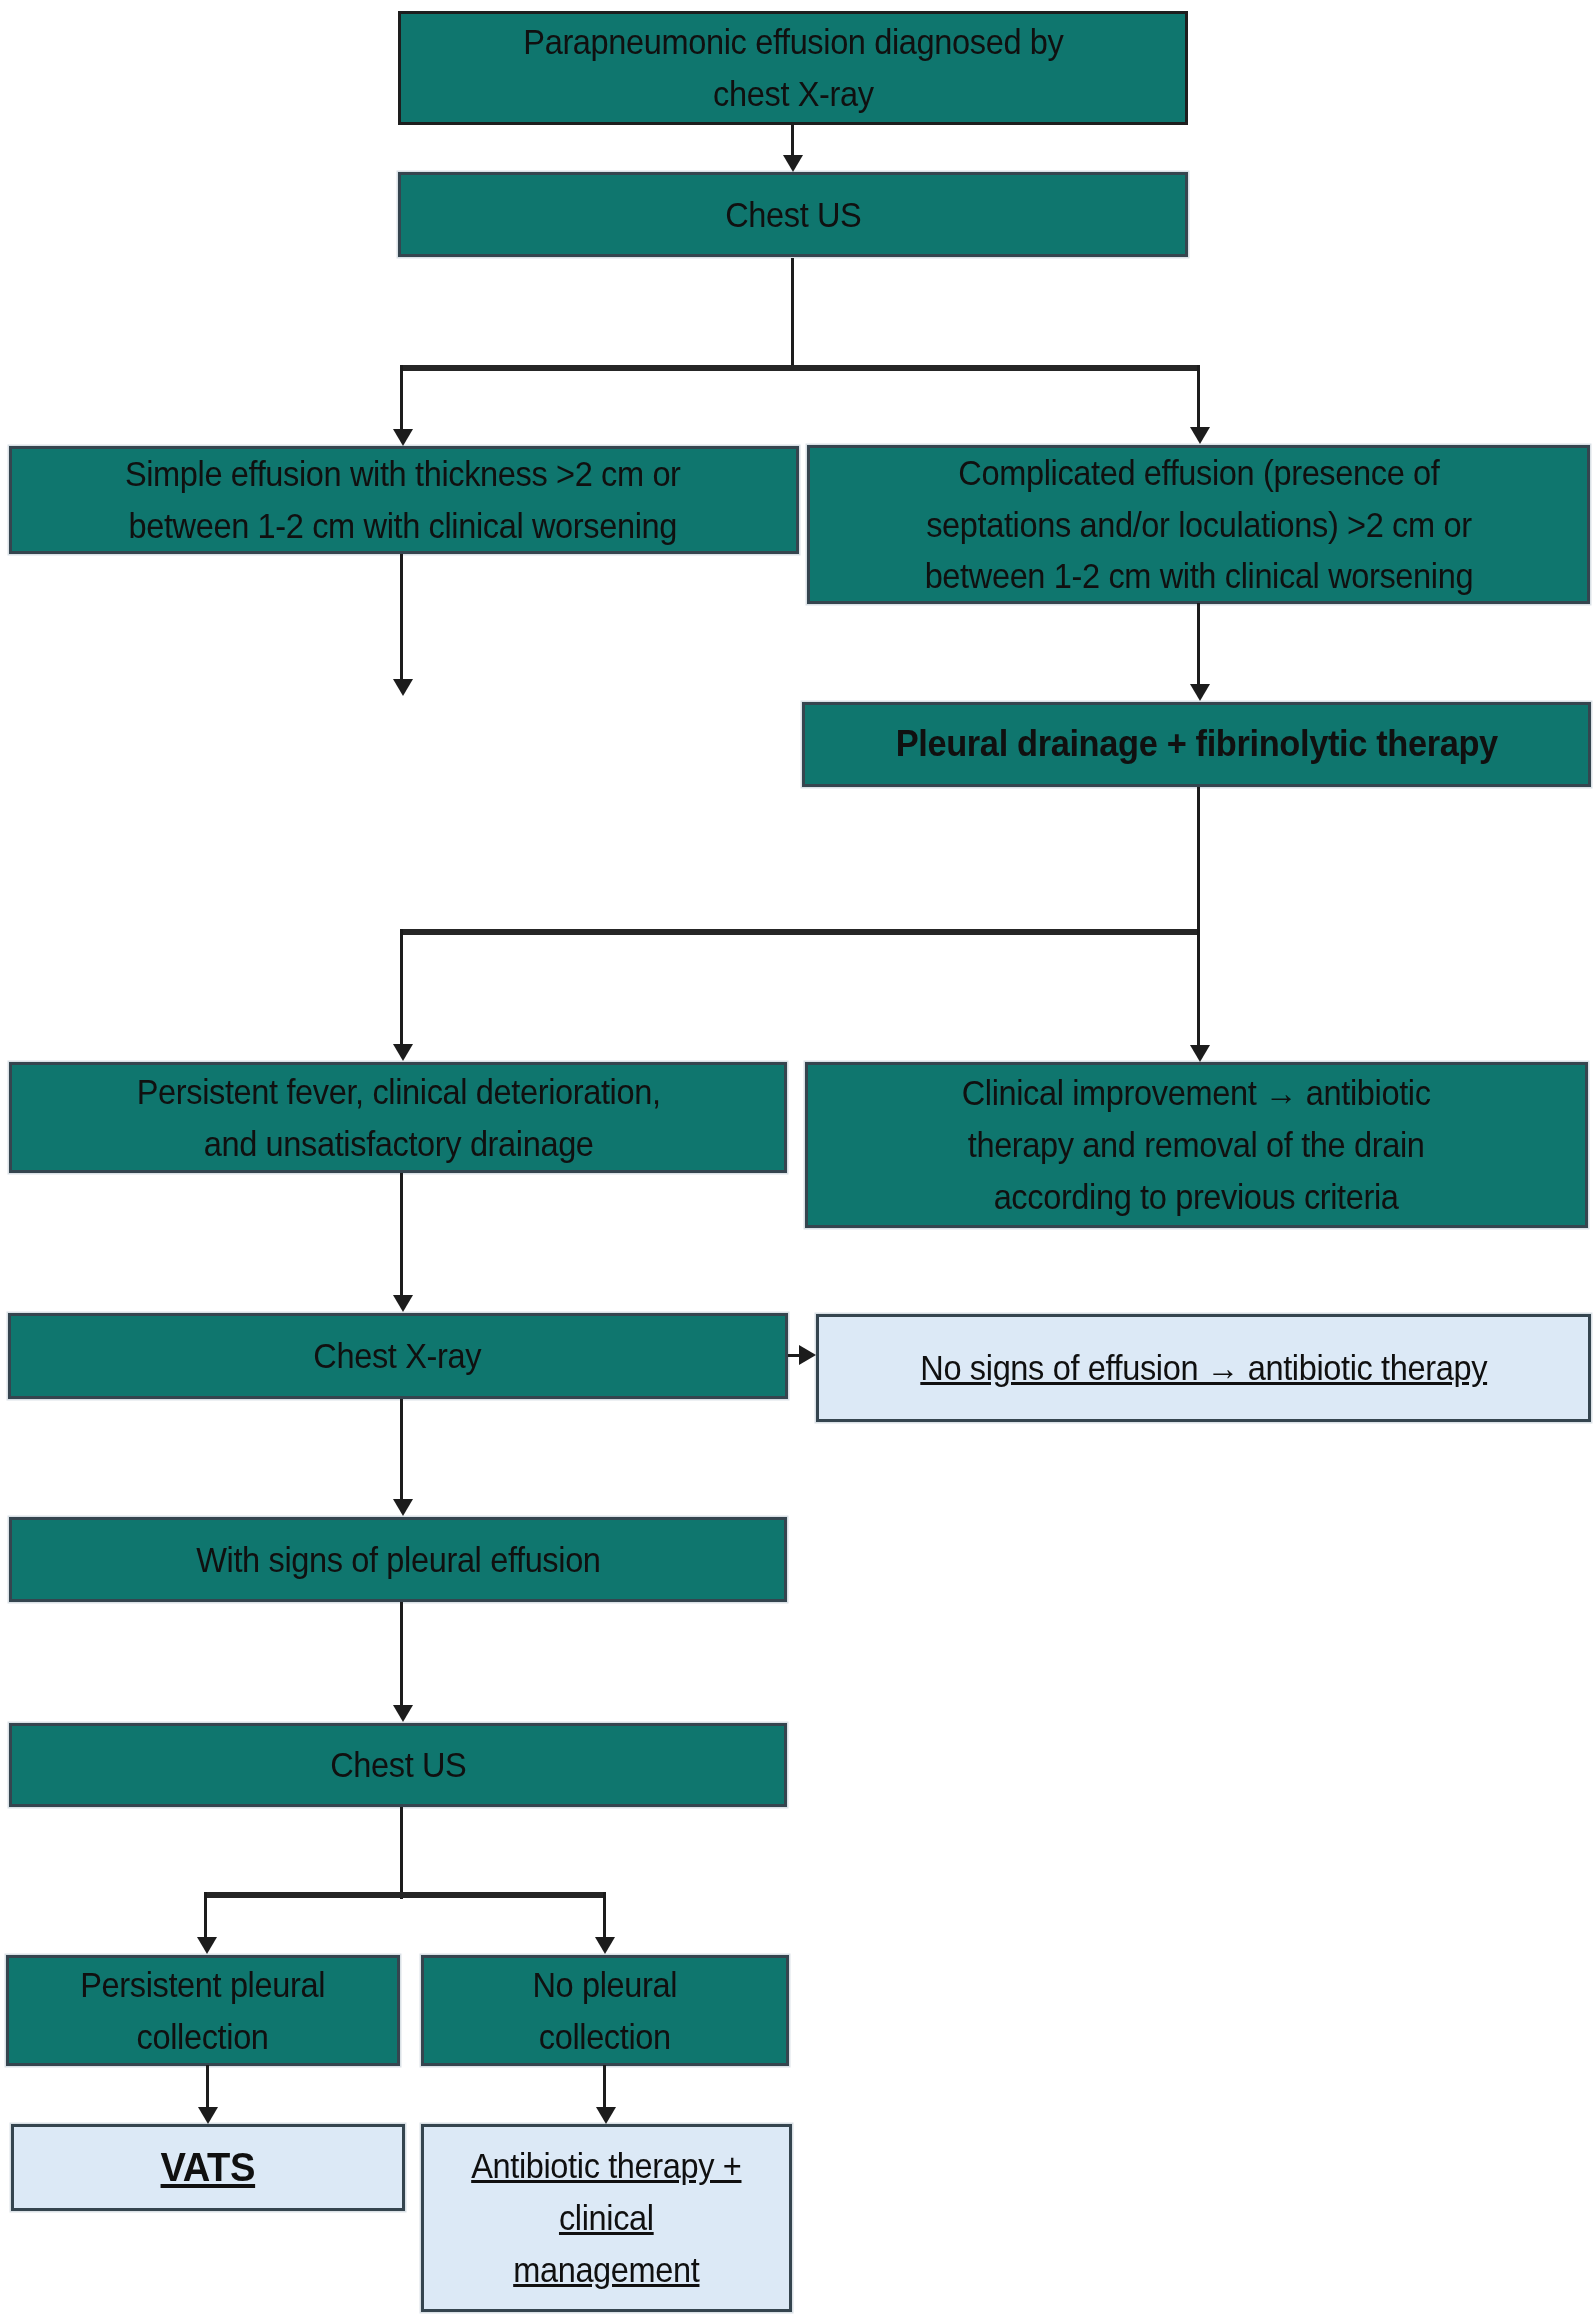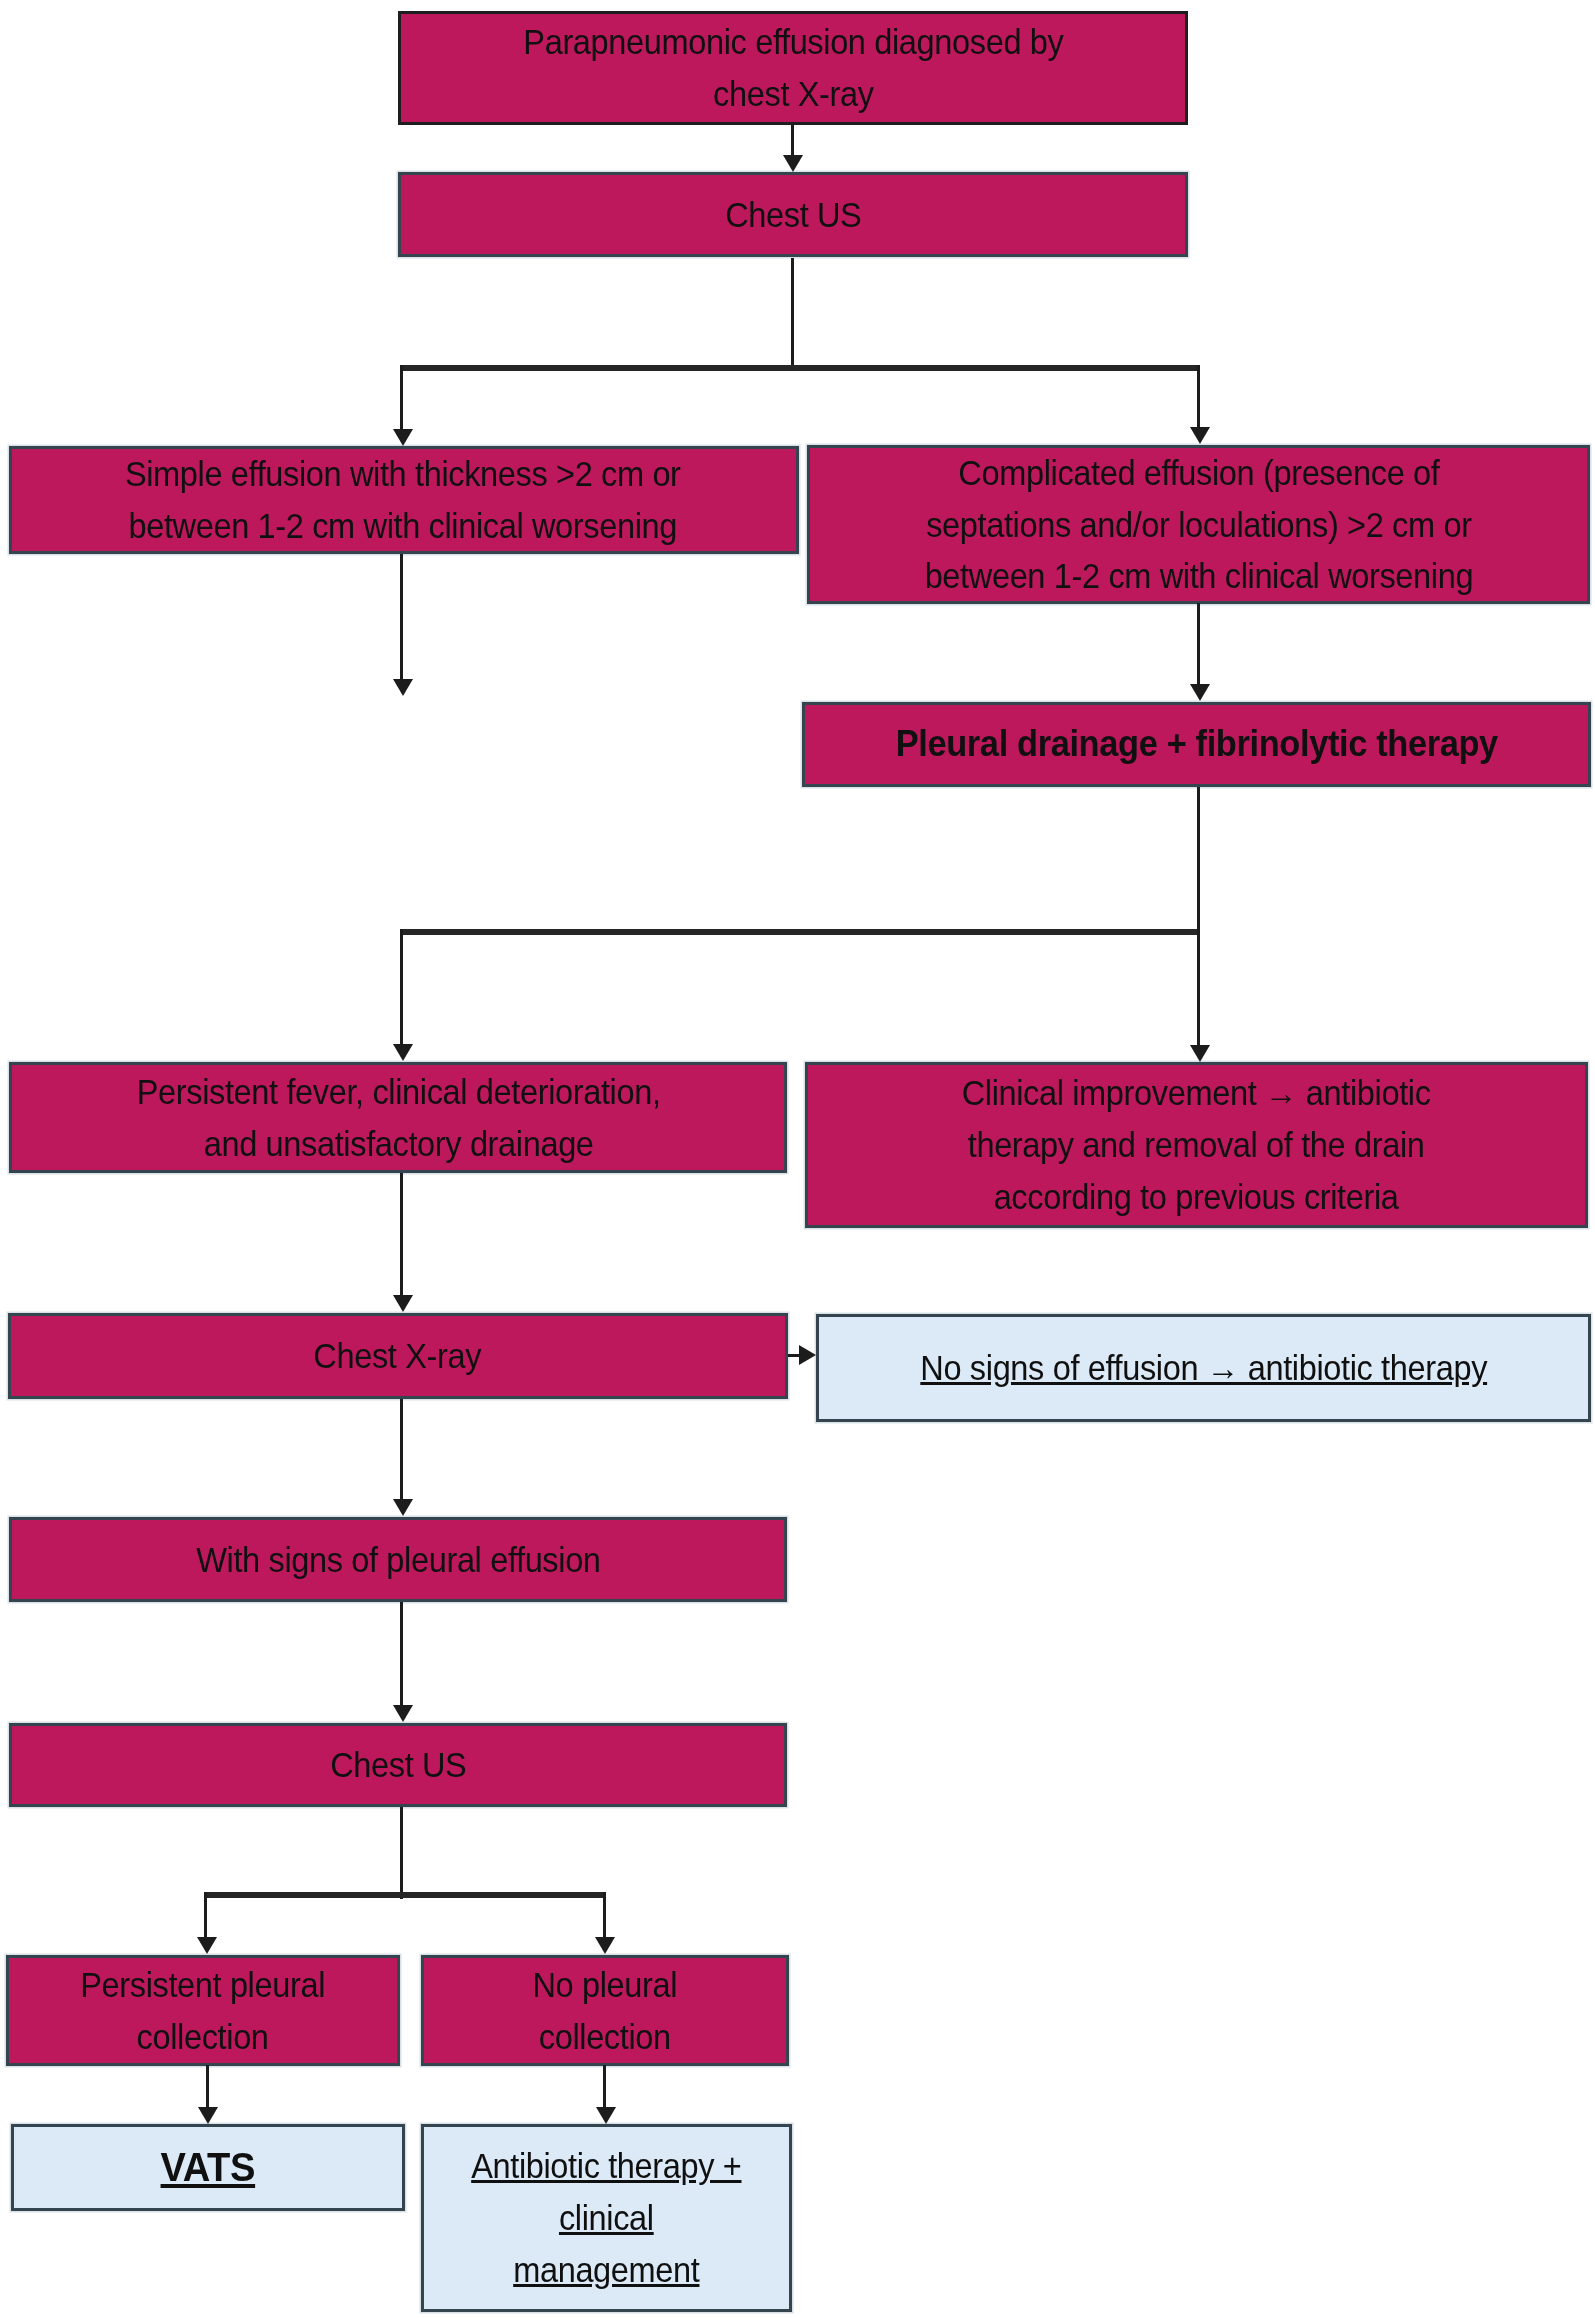--- a/index.html
+++ b/index.html
@@ -5,21 +5,21 @@
   html,body{margin:0;padding:0;background:#ffffff;}
   #canvas{
     position:relative;
     width:1596px;height:2319px;
     background:#ffffff;
     font-family:"Liberation Sans",sans-serif;
     color:#101010;
   }
   .node{
     position:absolute;box-sizing:border-box;
-    background:#be185d;
+    background:#0f766e;
     border:3.1px solid #35454f;
     display:flex;align-items:center;justify-content:center;
     text-align:center;
     font-size:35px;line-height:1.48;letter-spacing:-0.4px;
     padding:3.1px 10.7px;
     box-shadow:0 0 0 1.5px rgba(150,170,182,0.35);
   }
   .node>span{white-space:pre-line;display:inline-block;transform:scaleX(0.93);}
   .topbox{border-color:#1e1e1e;box-shadow:none;}
   .blue{background:#dce9f6;text-decoration:underline;}

